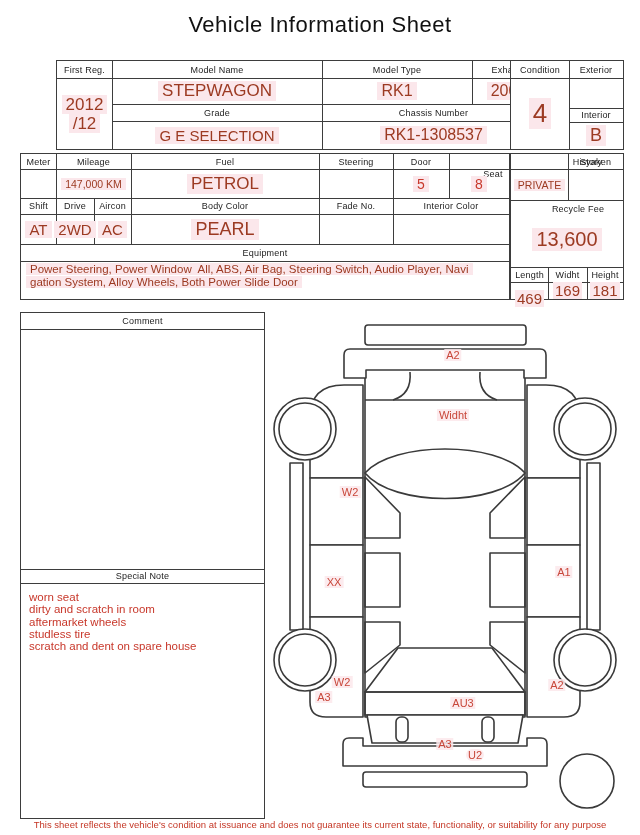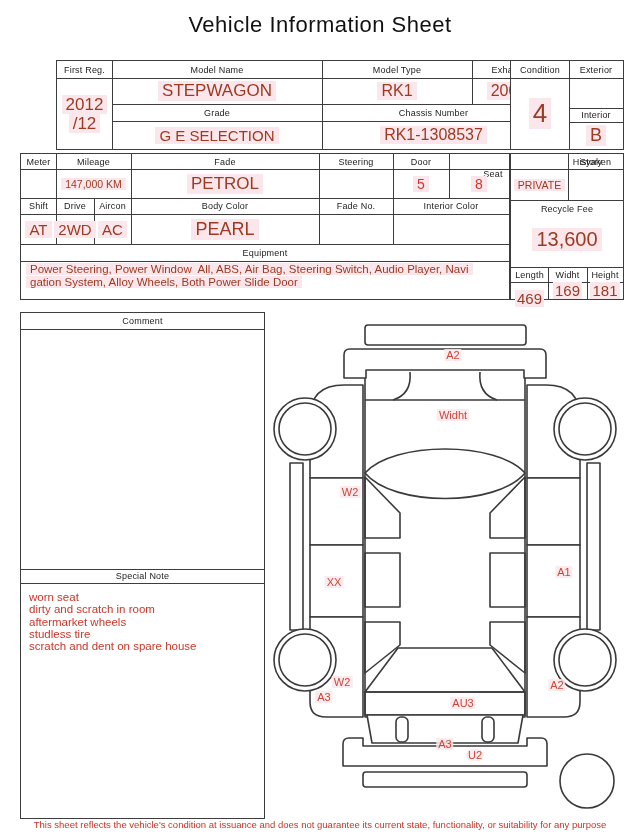--- a/index.html
+++ b/index.html
@@ -101,21 +101,21 @@
     <i class="ln" style="left:0; top:107px; width:488px; height:1px;"></i>
     <i class="ln" style="left:35px; top:0; width:1px; height:90px;"></i>
     <i class="ln" style="left:110px; top:0; width:1px; height:90px;"></i>
     <i class="ln" style="left:298px; top:0; width:1px; height:90px;"></i>
     <i class="ln" style="left:372px; top:0; width:1px; height:90px;"></i>
     <i class="ln" style="left:428px; top:0; width:1px; height:44px;"></i>
     <i class="ln" style="left:73px; top:44px; width:1px; height:46px;"></i>
 
     <div class="cell hdr" style="left:0; top:0; width:35px; height:15px;">Meter</div>
     <div class="cell hdr" style="left:35px; top:0; width:75px; height:15px;">Mileage</div>
-    <div class="cell hdr" style="left:110px; top:0; width:188px; height:15px;">Fade</div>
+    <div class="cell hdr" style="left:110px; top:0; width:188px; height:15px;">Fuel</div>
     <div class="cell hdr" style="left:298px; top:0; width:74px; height:15px;">Steering</div>
     <div class="cell hdr" style="left:372px; top:0; width:56px; height:15px;">Door</div>
     <div class="cell hdr" style="left:428px; top:12px; width:56px; height:15px;padding-left:16px;">Seat</div>
 
     <div class="cell" style="left:35px; top:15px; width:75px; height:29px; font-size:10.5px;">
         <span class="pk vd">147,000 KM</span>
       </div>
     <div class="cell" style="left:110px; top:15px; width:188px; height:29px; font-size:17px;">
         <span class="pk vd">PETROL</span>
       </div>
@@ -160,21 +160,21 @@
     <i class="ln" style="left:37px; top:113px; width:1px; height:32px;"></i>
     <i class="ln" style="left:76px; top:113px; width:1px; height:32px;"></i>
 
     <div class="cell hdr" style="left:16px; top:0; width:57px; height:15px;padding-left:32px;">History</div>
     <div class="cell hdr" style="left:57px; top:0; width:55px; height:15px;">Syaken</div>
     <div class="cell" style="left:0; top:15px; width:57px; height:31px; font-size:10.5px;">
         <span class="pk vd">PRIVATE</span>
       </div>
     <div class="cell" style="left:57px; top:15px; width:55px; height:31px;"></div>
 
-    <div class="cell hdr" style="left:0; top:48px; width:112px; height:14px;">Recycle Fee</div>
+    <div class="cell hdr" style="left:0; top:48px; width:112px; height:14px;padding-left:11px;">Recycle Fee</div>
     <div class="cell" style="left:0; top:62px; width:112px; height:46px; font-size:20px;">
         <span class="pk vd">13,600</span>
       </div>
 
     <div class="cell hdr" style="left:0; top:113px; width:37px; height:15px;">Length</div>
     <div class="cell hdr" style="left:37px; top:113px; width:39px; height:15px;">Widht</div>
     <div class="cell hdr" style="left:76px; top:113px; width:36px; height:15px;">Height</div>
     <div class="cell" style="left:0; top:128px; width:37px; height:32px; font-size:15px;">
         <span class="pk vd" style="padding:0 2px;">469</span>
       </div>

